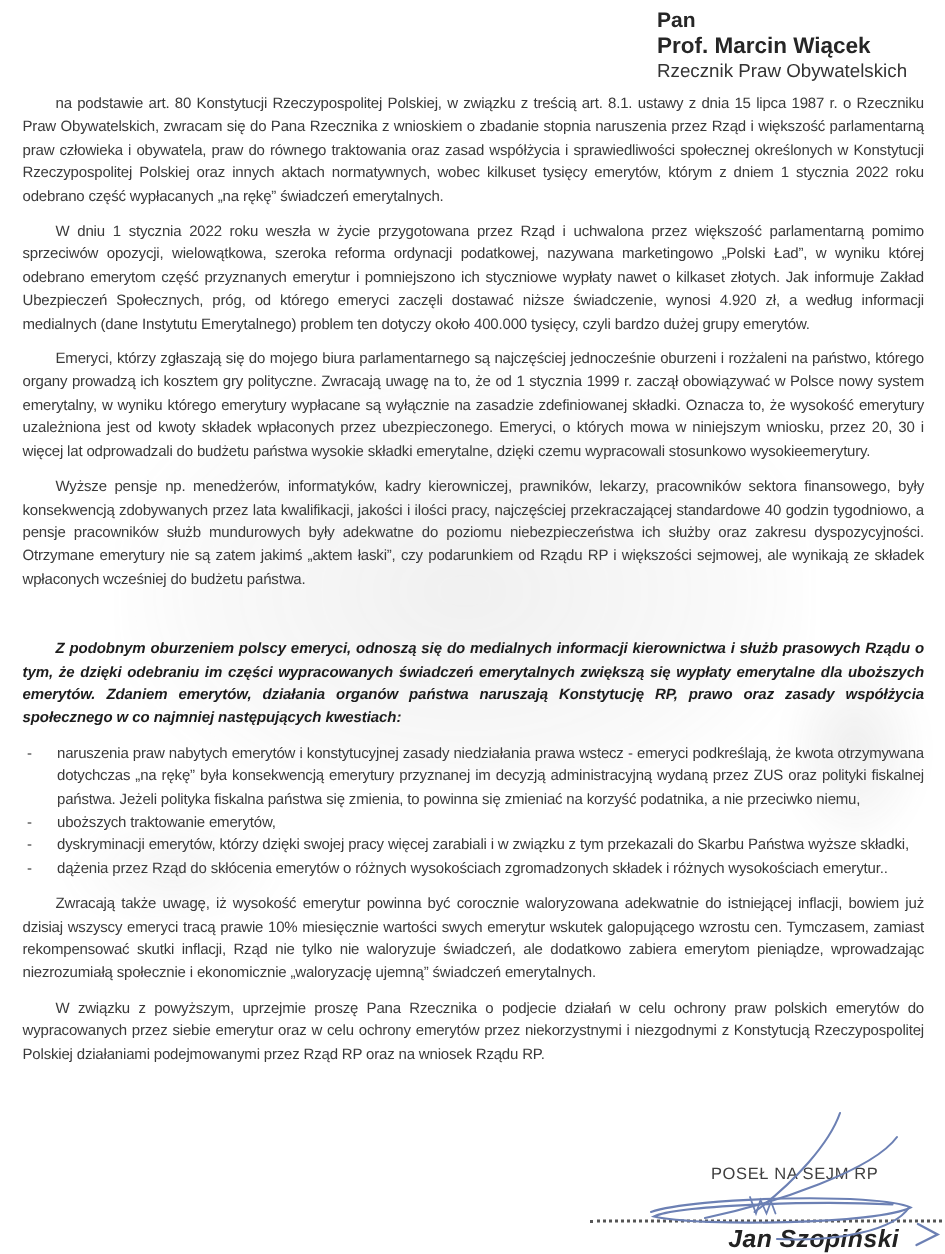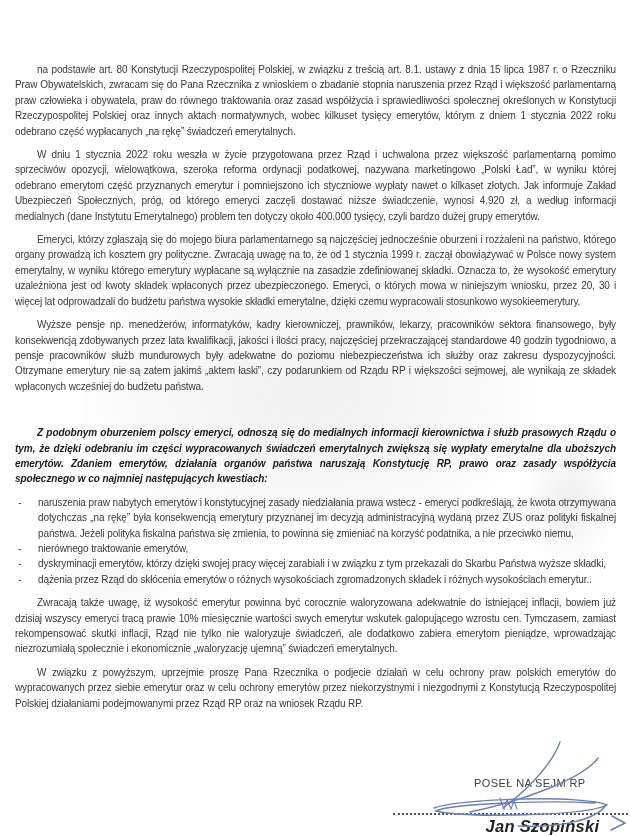--- a/index.html
+++ b/index.html
@@ -70,35 +70,40 @@
 </style>
 </head>
 <body>
 
 <div class="page">
 
   <div class="watermark wm1"></div>
   <div class="watermark wm2"></div>
   <div class="watermark wm3"></div>
 
+  <div class="recipient">
+    <div class="r1">Pan</div>
+    <div class="r2">Prof. Marcin Wiącek</div>
+    <div class="r3">Rzecznik Praw Obywatelskich</div>
+  </div>
 
   <div class="content">
     <p>na podstawie art. 80 Konstytucji Rzeczypospolitej Polskiej, w związku z treścią art. 8.1. ustawy z dnia 15 lipca 1987 r. o Rzeczniku Praw Obywatelskich, zwracam się do Pana Rzecznika z wnioskiem o zbadanie stopnia naruszenia przez Rząd i większość parlamentarną praw człowieka i obywatela, praw do równego traktowania oraz zasad współżycia i sprawiedliwości społecznej określonych w Konstytucji Rzeczypospolitej Polskiej oraz innych aktach normatywnych, wobec kilkuset tysięcy emerytów, którym z dniem 1 stycznia 2022 roku odebrano część wypłacanych „na rękę” świadczeń emerytalnych.</p>
     <p>W dniu 1 stycznia 2022 roku weszła w życie przygotowana przez Rząd i uchwalona przez większość parlamentarną pomimo sprzeciwów opozycji, wielowątkowa, szeroka reforma ordynacji podatkowej, nazywana marketingowo „Polski Ład”, w wyniku której odebrano emerytom część przyznanych  emerytur i pomniejszono ich styczniowe wypłaty nawet o kilkaset złotych. Jak informuje Zakład Ubezpieczeń Społecznych, próg, od którego emeryci zaczęli dostawać niższe świadczenie, wynosi 4.920 zł, a według informacji medialnych (dane Instytutu Emerytalnego) problem ten dotyczy około 400.000 tysięcy, czyli bardzo dużej grupy emerytów.</p>
     <p>Emeryci, którzy zgłaszają się do mojego biura parlamentarnego są najczęściej jednocześnie oburzeni i rozżaleni na państwo, którego organy prowadzą ich kosztem gry polityczne. Zwracają uwagę na to, że od 1 stycznia 1999 r. zaczął obowiązywać w Polsce nowy system emerytalny, w wyniku którego emerytury wypłacane są wyłącznie na zasadzie zdefiniowanej składki. Oznacza to, że wysokość emerytury uzależniona jest od kwoty składek wpłaconych przez ubezpieczonego. Emeryci, o których mowa w niniejszym wniosku,  przez 20, 30 i więcej lat odprowadzali do budżetu państwa wysokie składki emerytalne,  dzięki czemu wypracowali stosunkowo wysokieemerytury.</p>
     <p>Wyższe pensje np. menedżerów, informatyków, kadry kierowniczej, prawników, lekarzy, pracowników sektora finansowego, były konsekwencją zdobywanych przez lata kwalifikacji, jakości i ilości pracy, najczęściej przekraczającej standardowe 40 godzin tygodniowo, a pensje pracowników służb mundurowych były adekwatne do poziomu niebezpieczeństwa ich służby oraz zakresu dyspozycyjności. Otrzymane emerytury nie są zatem jakimś „aktem łaski”, czy podarunkiem od Rządu RP i większości sejmowej, ale wynikają ze składek wpłaconych wcześniej do budżetu państwa.</p>
     <p class="emph">Z podobnym oburzeniem polscy emeryci, odnoszą się do medialnych informacji kierownictwa i służb prasowych Rządu o tym, że dzięki odebraniu im części wypracowanych świadczeń emerytalnych zwiększą się wypłaty emerytalne dla uboższych emerytów. Zdaniem emerytów, działania organów państwa  naruszają Konstytucję RP, prawo oraz zasady współżycia społecznego w co najmniej następujących kwestiach:</p>
     <ul class="claims">
       <li>
         <span class="dash">-</span>
         <span>naruszenia  praw nabytych emerytów i konstytucyjnej zasady niedziałania prawa wstecz - emeryci podkreślają, że kwota  otrzymywana dotychczas „na rękę” była konsekwencją emerytury przyznanej im decyzją administracyjną wydaną przez ZUS oraz polityki fiskalnej państwa. Jeżeli polityka fiskalna państwa się zmienia, to powinna się zmieniać na korzyść podatnika, a nie przeciwko niemu,</span>
       </li>
       <li>
         <span class="dash">-</span>
-        <span>nierównego traktowanie emerytów,</span>
+        <span>uboższych traktowanie emerytów,</span>
       </li>
       <li>
         <span class="dash">-</span>
         <span>dyskryminacji emerytów, którzy dzięki swojej pracy więcej zarabiali i w związku z tym przekazali do Skarbu Państwa wyższe składki,</span>
       </li>
       <li>
         <span class="dash">-</span>
         <span>dążenia przez Rząd do skłócenia emerytów o różnych wysokościach zgromadzonych składek i różnych wysokościach emerytur..</span>
       </li>
     </ul>

